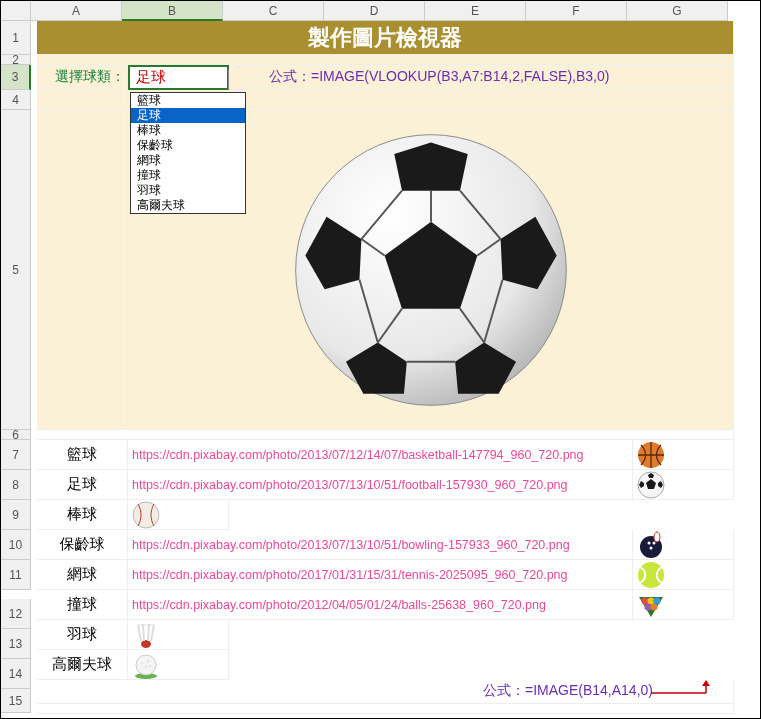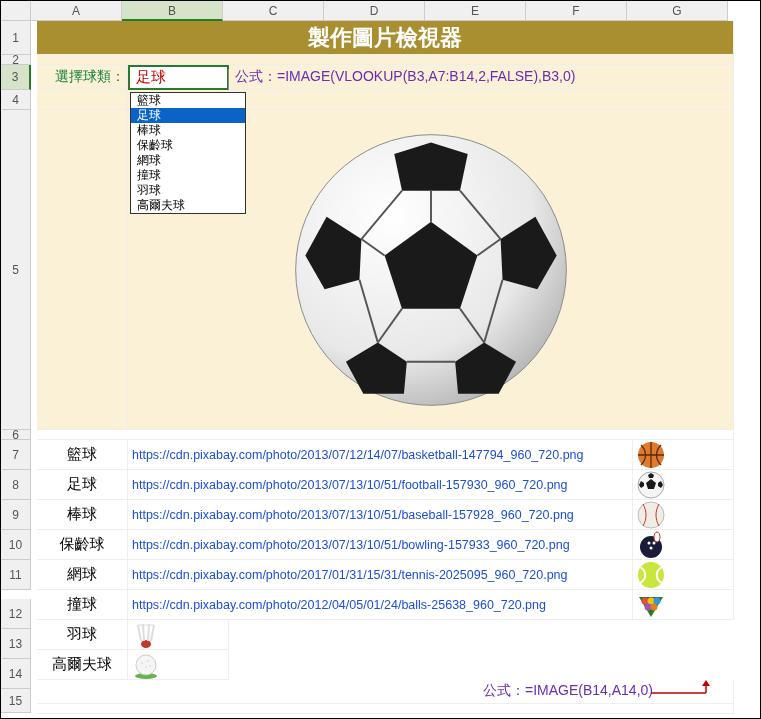--- a/index.html
+++ b/index.html
@@ -134,21 +134,21 @@
     display: flex;
     align-items: center;
     justify-content: flex-end;
     padding-right: 2px;
   }
   .formula3 {
     color: #6a2db3;
     font-size: 14px;
     display: flex;
     align-items: center;
-    padding-left: 6px;
+    padding-left: 40px;
     white-space: nowrap;
   }
   
   .dropdown {
     position: absolute;
     left: 0; top: 25px;
     width: 116px;
     background: #fff;
     border: 1px solid #333;
     z-index: 20;
@@ -172,21 +172,21 @@
   
   .datarow .cA {
     font-size: 15px;
     display: flex;
     align-items: center;
     justify-content: center;
   }
   .datarow .urlcell {
     width: 505px;
     font-size: 12.5px;
-    color: #1d4ed8;
+    color: #ec4899;
     display: flex;
     align-items: center;
     padding-left: 4px;
     white-space: nowrap;
   }
   .datarow .iconcell {
     width: 101px;
     display: flex;
     align-items: center;
     justify-content: flex-start;
@@ -333,21 +333,20 @@
                 <circle cx="14" cy="14" r="13" fill="#f5f5f5" stroke="#aaa"></circle>
                 <polygon points="14,8 19,12 17,18 11,18 9,12" fill="#1a1a1a"></polygon>
                 <polygon points="14,2 17,4 16,7 12,7 11,4" fill="#1a1a1a"></polygon>
                 <polygon points="24,10 26,14 24,17 21,15 21,12" fill="#1a1a1a"></polygon>
                 <polygon points="4,10 7,12 7,15 4,17 2,14" fill="#1a1a1a"></polygon>
               </svg></span>
           </div>
         </div>
         <div class="row datarow" style="height: 30px;">
           <div class="cell cA">棒球</div>
-          <div class="cell urlcell">https://cdn.pixabay.com/photo/2013/07/13/10/51/baseball-157928_960_720.png</div>
           <div class="cell iconcell cG">
             <span class="ballicon"><svg width="28" height="28">
                 <circle cx="14" cy="14" r="13" fill="#f2ede4" stroke="#bbb"></circle>
                 <path d="M6 3c4 7 4 15 0 22M22 3c-4 7-4 15 0 22" stroke="#c0392b" stroke-width="1" fill="none"></path>
               </svg></span>
           </div>
         </div>
         <div class="row datarow" style="height: 30px;">
           <div class="cell cA">保齡球</div>
           <div class="cell urlcell">https://cdn.pixabay.com/photo/2013/07/13/10/51/bowling-157933_960_720.png</div>

